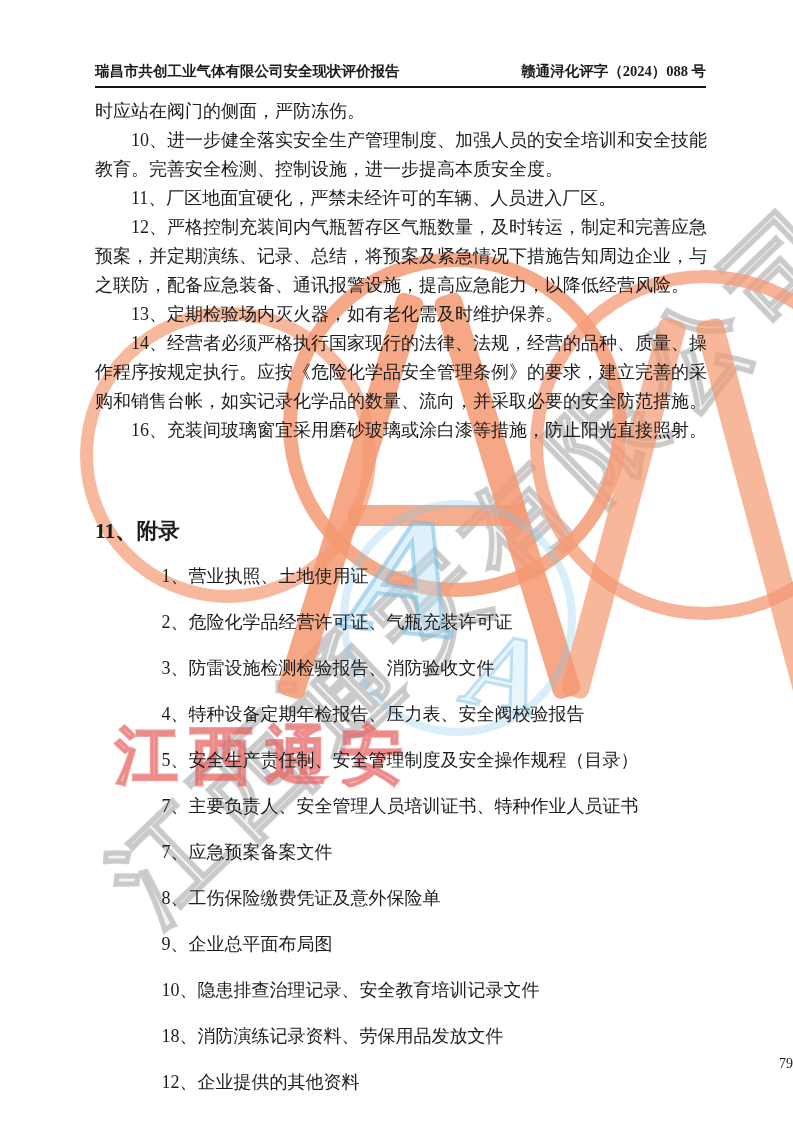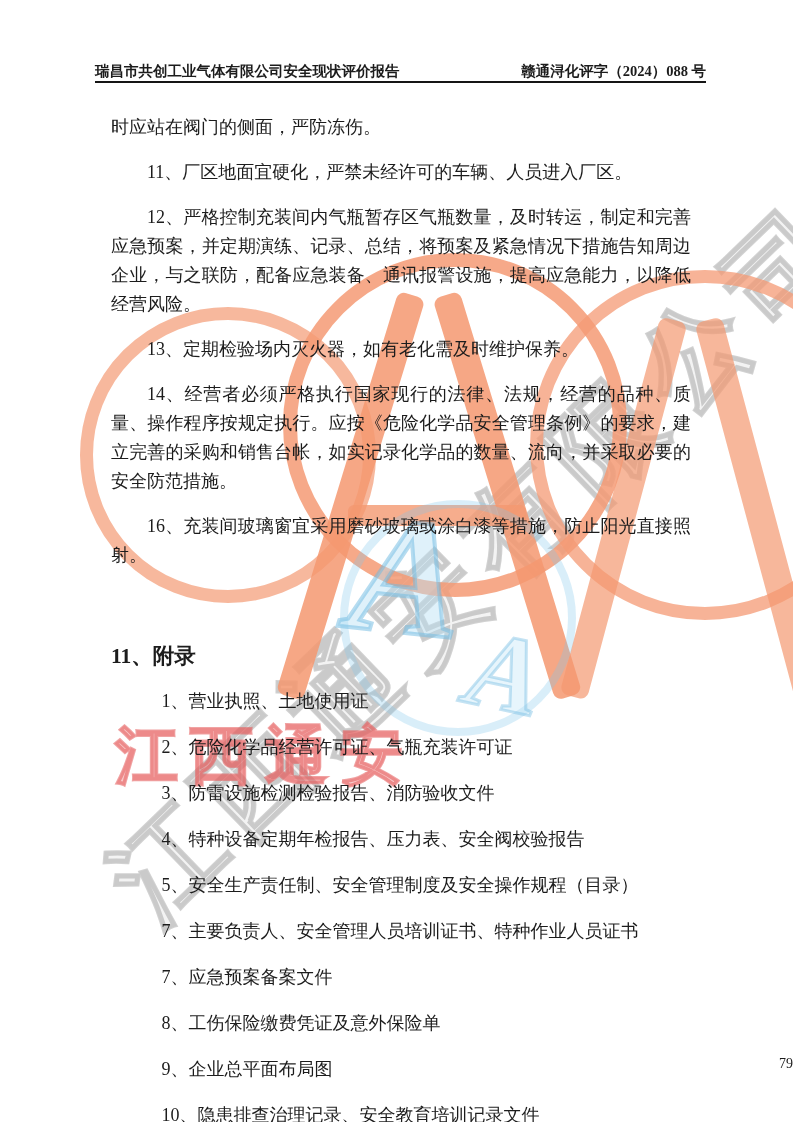--- a/index.html
+++ b/index.html
@@ -11,30 +11,31 @@
     overflow:hidden;
     font-family:"Liberation Serif","DejaVu Serif",serif;
     color:#1c1c1c;
   }
   
   .header{
     position:absolute;left:95px;right:87px;top:62px;
     display:flex;justify-content:space-between;align-items:flex-end;
     font-weight:bold;font-size:14.5px;
     border-bottom:2px solid #151515;
+    padding-bottom:5px;
     z-index:2;
   }
   
   .content{
     position:absolute;left:95px;right:86px;top:97px;
     font-size:18px;line-height:29px;
     text-align:justify;
     z-index:2;
   }
-  .content p{margin:16px;}
+  .content p{margin:0;}
   .para{text-indent:2em;}
   .appendix-heading{
     font-weight:bold;
     font-size:21.5px;line-height:28px;
     margin-top:72px !important;
     margin-bottom:6px !important;
   }
   .appendix-list p{
     margin:16px;
     line-height:30px;
@@ -121,20 +122,21 @@
     <div class="wm-red">江西通安</div>
   </div>
 
   <div class="header">
     <span>瑞昌市共创工业气体有限公司安全现状评价报告</span>
     <span>赣通浔化评字（2024）088 号</span>
   </div>
 
   <div class="content">
     <p class="cont">时应站在阀门的侧面，严防冻伤。</p>
+    <p class="para">10、进一步健全落实安全生产管理制度、加强人员的安全培训和安全技能教育。完善安全检测、控制设施，进一步提高本质安全度。</p>
     <p class="para">11、厂区地面宜硬化，严禁未经许可的车辆、人员进入厂区。</p>
     <p class="para">12、严格控制充装间内气瓶暂存区气瓶数量，及时转运，制定和完善应急预案，并定期演练、记录、总结，将预案及紧急情况下措施告知周边企业，与之联防，配备应急装备、通讯报警设施，提高应急能力，以降低经营风险。</p>
     <p class="para">13、定期检验场内灭火器，如有老化需及时维护保养。</p>
     <p class="para">14、经营者必须严格执行国家现行的法律、法规，经营的品种、质量、操作程序按规定执行。应按《危险化学品安全管理条例》的要求，建立完善的采购和销售台帐，如实记录化学品的数量、流向，并采取必要的安全防范措施。</p>
     <p class="para">16、充装间玻璃窗宜采用磨砂玻璃或涂白漆等措施，防止阳光直接照射。</p>
 
     <p class="appendix-heading">11、附录</p>
 
     <div class="appendix-list">
       <p>1、营业执照、土地使用证</p>

